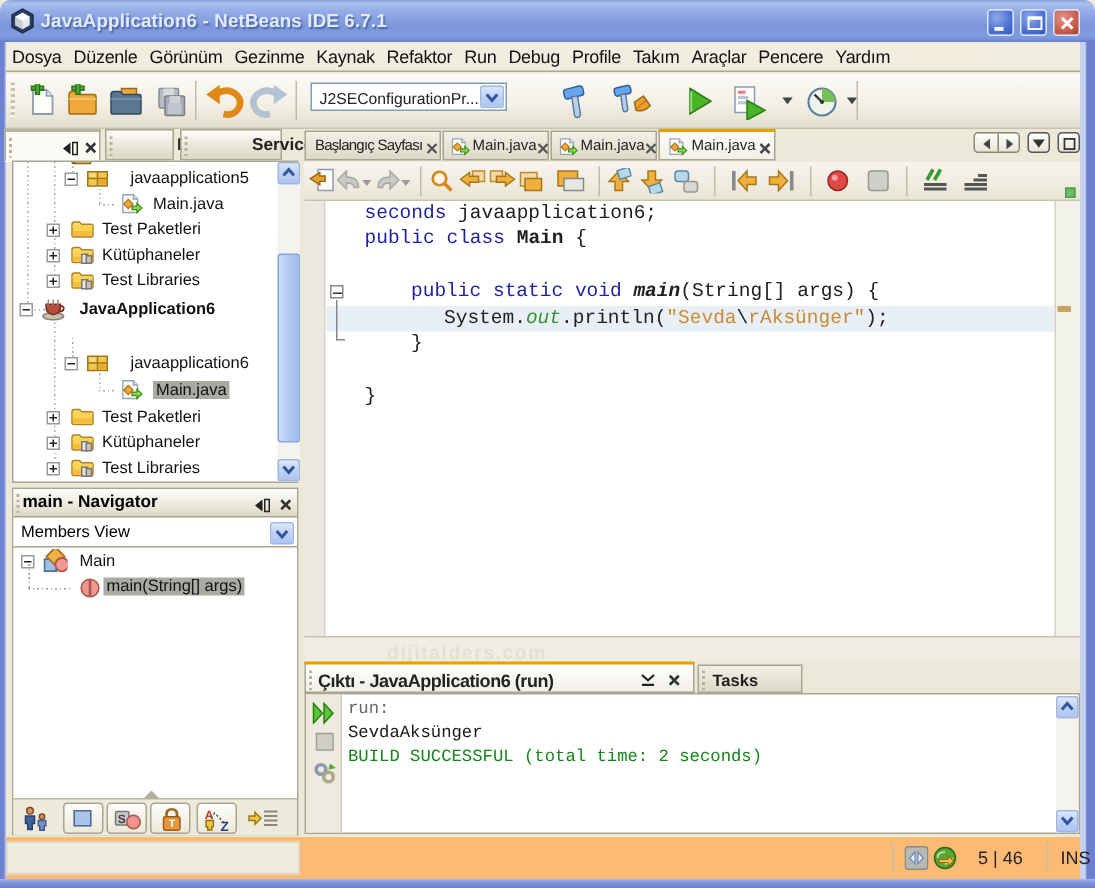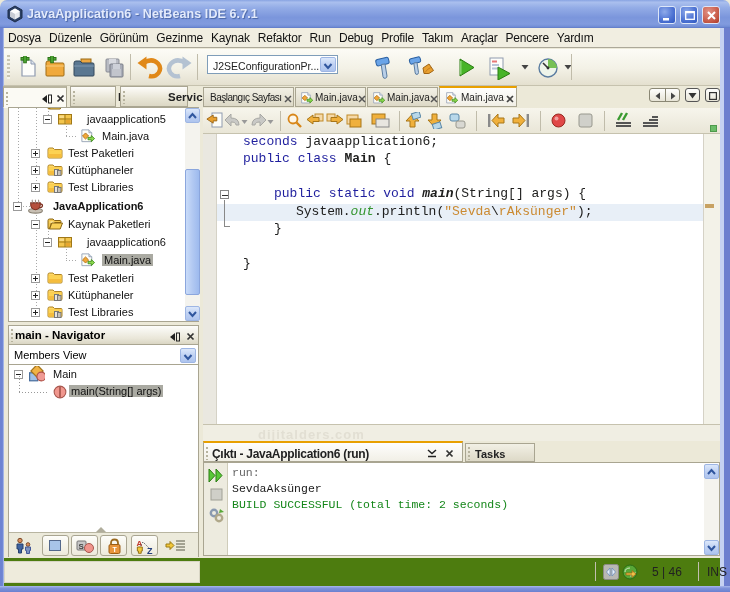--- a/index.html
+++ b/index.html
@@ -90,21 +90,21 @@
 #errstripe { left:703px; top:134px; width:17px; height:290px; background:#f3f2e8; border-left:1px solid #d5d2c6; }
 #belowedit { left:203px; top:424px; width:517px; height:17px; background:#f0eee3; border-top:1px solid #c6c2ae; }
 
 
 #outtabs { left:203px; top:441px; width:517px; height:22px; }
 #outpanel { left:203px; top:462px; width:517px; height:94px; background:#fff; border:1px solid #a9a591; }
 #outtb { position:absolute; left:0; top:0; width:24px; height:92px; background:#edebdf; border-right:1px solid #cfccba; }
 .oline { position:absolute; left:28px; font-family:"Liberation Mono", monospace; font-size:11.5px; white-space:pre; }
 
 
-#statusbar { left:4px; top:558px; width:716px; height:28px; background:#4d7c0f; }
+#statusbar { left:4px; top:558px; width:716px; height:28px; background:#fdba74; }
 #statusbar .cell { position:absolute; top:3px; height:22px; }
 .ssep { position:absolute; top:4px; width:1px; height:19px; background:#c2bfae; }
 .stext { position:absolute; font-size:12px; color:#222; }
 </style>
 </head>
 <body>
 <svg width="0" height="0" style="position:absolute">
 <defs>
 <g id="javafile">
   <path d="M2 1 L9.5 1 L12.5 4 L12.5 13.5 L2 13.5 Z" fill="#fdfdf8" stroke="#98a4b8" stroke-width="1"></path>
@@ -346,29 +346,20 @@
       </div>
     <div class="trow b" style="left:0;top:89px;height:18px;width:176px">
       <div class="eb" style="left:4px;top:5px">
           <i></i>
         </div>
       <svg class="ticon16" style="left:18px;width:17px;height:17px" width="17" height="17" viewBox="0 0 16 15">
           <use href="#coffee"></use>
         </svg>
       <div class="txt" style="left:44px;top:3px">JavaApplication6</div>
       </div>
-    <div class="trow" style="left:0;top:108px;height:17px;width:176px">
-      <div class="eb" style="left:22px">
-          <i></i>
-        </div>
-      <svg class="ticon16" style="left:38px" width="16" height="16">
-          <use href="#folderopen"></use>
-        </svg>
-      <div class="txt" style="left:59px">Kaynak Paketleri</div>
-      </div>
     <div class="trow" style="left:0;top:126px;height:17px;width:176px">
       <div class="eb" style="left:34px">
           <i></i>
         </div>
       <svg class="ticon16" style="left:48px" width="16" height="16">
           <use href="#pkg"></use>
         </svg>
       <div class="txt" style="left:78px">javaapplication6</div>
       </div>
     <div class="trow" style="left:0;top:144px;height:17px;width:176px">

